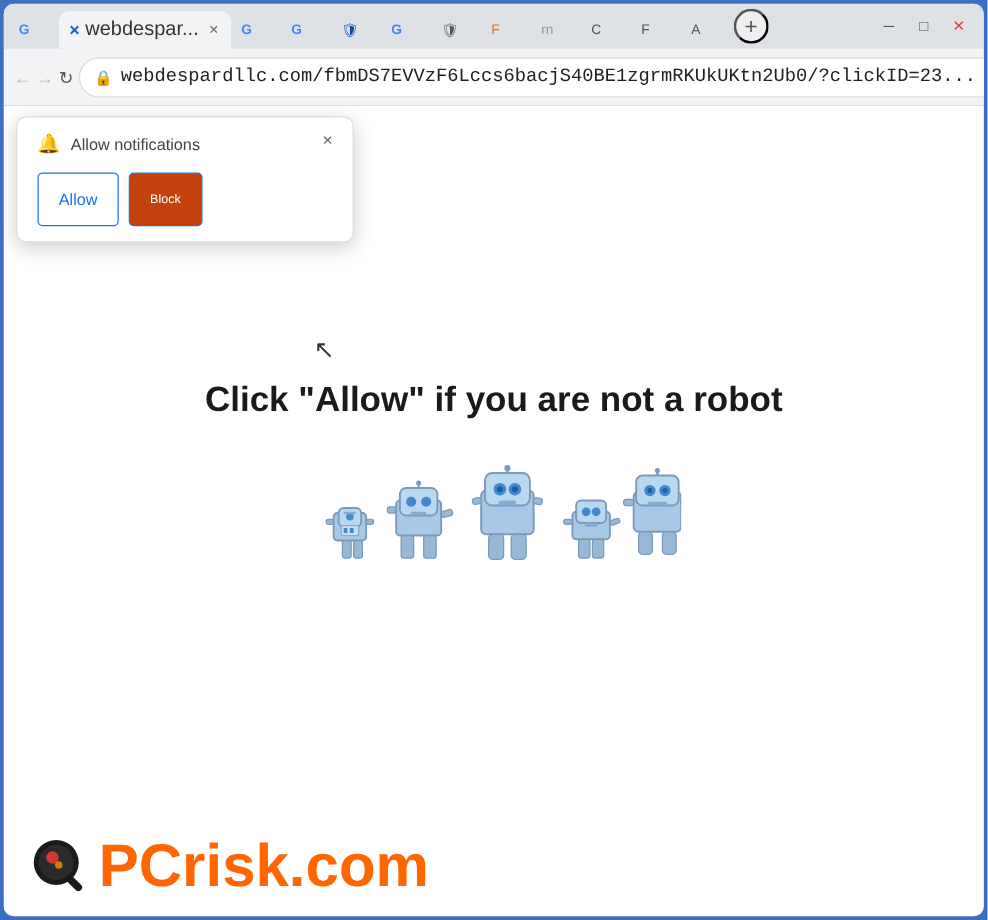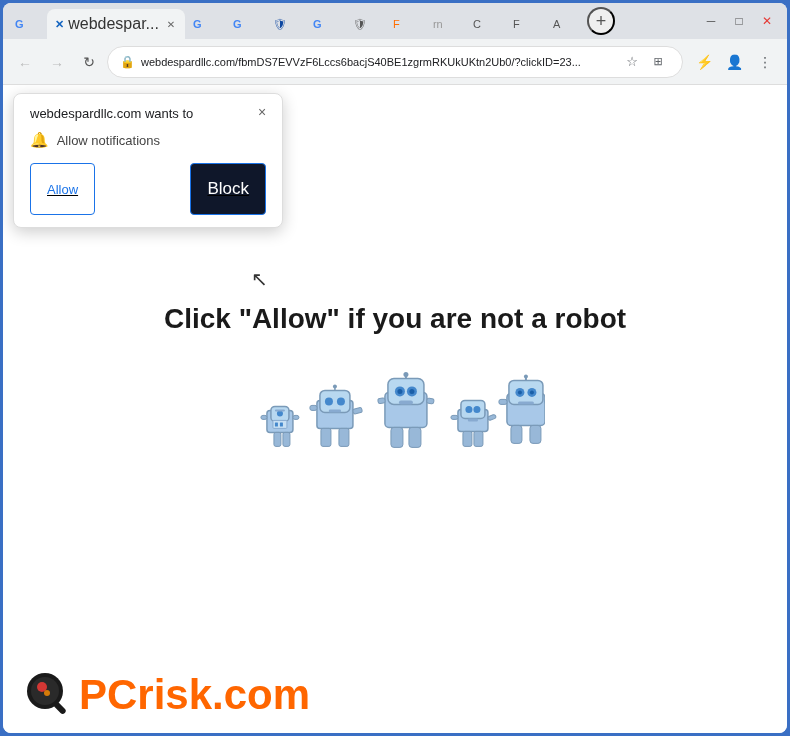--- a/index.html
+++ b/index.html
@@ -144,22 +144,23 @@
     .url-lock {
       color: #5f6368;
       font-size: 12px;
     }
 
     .url-text {
       flex: 1;
       overflow: hidden;
       text-overflow: ellipsis;
       white-space: nowrap;
-      font-size: 11px;
+      font-size: 15px;
       color: #202124;
+      font-family: Liberation Mono, monospace;
     }
 
     .url-bar-icons {
       display: flex;
       gap: 2px;
     }
 
     .url-icon-btn {
       width: 24px;
       height: 24px;
@@ -245,41 +246,40 @@
     }
 
     .bell-icon {
       font-size: 15px;
       color: #5f6368;
     }
 
     .popup-actions {
       display: flex;
       gap: 8px;
-      justify-content: space-between;
-      text-decoration: underline;
+      justify-content: flex-start;
     }
 
     .btn-allow {
       padding: 5px 16px;
       border: 1px solid #1a73e8;
       background: white;
       color: #1a73e8;
       border-radius: 4px;
       font-size: 13px;
       cursor: pointer;
     }
 
     .btn-block {
       padding: 15px 16px;
       border: 1px solid #1a73e8;
-      background: #0f172a;
+      background: #c2410c;
       color: white;
       border-radius: 4px;
-      font-size: 17px;
+      font-size: 10px;
       cursor: pointer;
     }
 
     
     .robot-section {
       position: absolute;
       top: 50%;
       left: 50%;
       transform: translate(-50%, -55%);
       text-align: center;
@@ -309,21 +309,21 @@
       align-items: center;
       gap: 4px;
     }
 
     .pcrisk-magnifier {
       width: 52px;
       height: 52px;
     }
 
     .pcrisk-text {
-      font-size: 42px;
+      font-size: 48px;
       font-weight: bold;
       color: #8a8a8a;
       font-family: Arial, sans-serif;
     }
 
     .pcrisk-text span {
       color: #ff6600;
     }
 
     .cursor-arrow {
@@ -404,21 +404,20 @@
     <div class="address-bar-right">
       <div class="toolbar-btn">⚡</div>
       <div class="toolbar-btn">👤</div>
       <div class="toolbar-btn">⋮</div>
     </div>
   </div>
 
   <div class="page-content">
 
     <div class="notification-popup">
-      <div class="popup-title">webdespardllc.com wants to</div>
       <div class="popup-close">×</div>
       <div class="popup-permission">
         <span class="bell-icon">🔔</span>
         <span>Allow notifications</span>
       </div>
       <div class="popup-actions">
         <button class="btn-allow">Allow</button>
         <button class="btn-block">Block</button>
       </div>
     </div>

